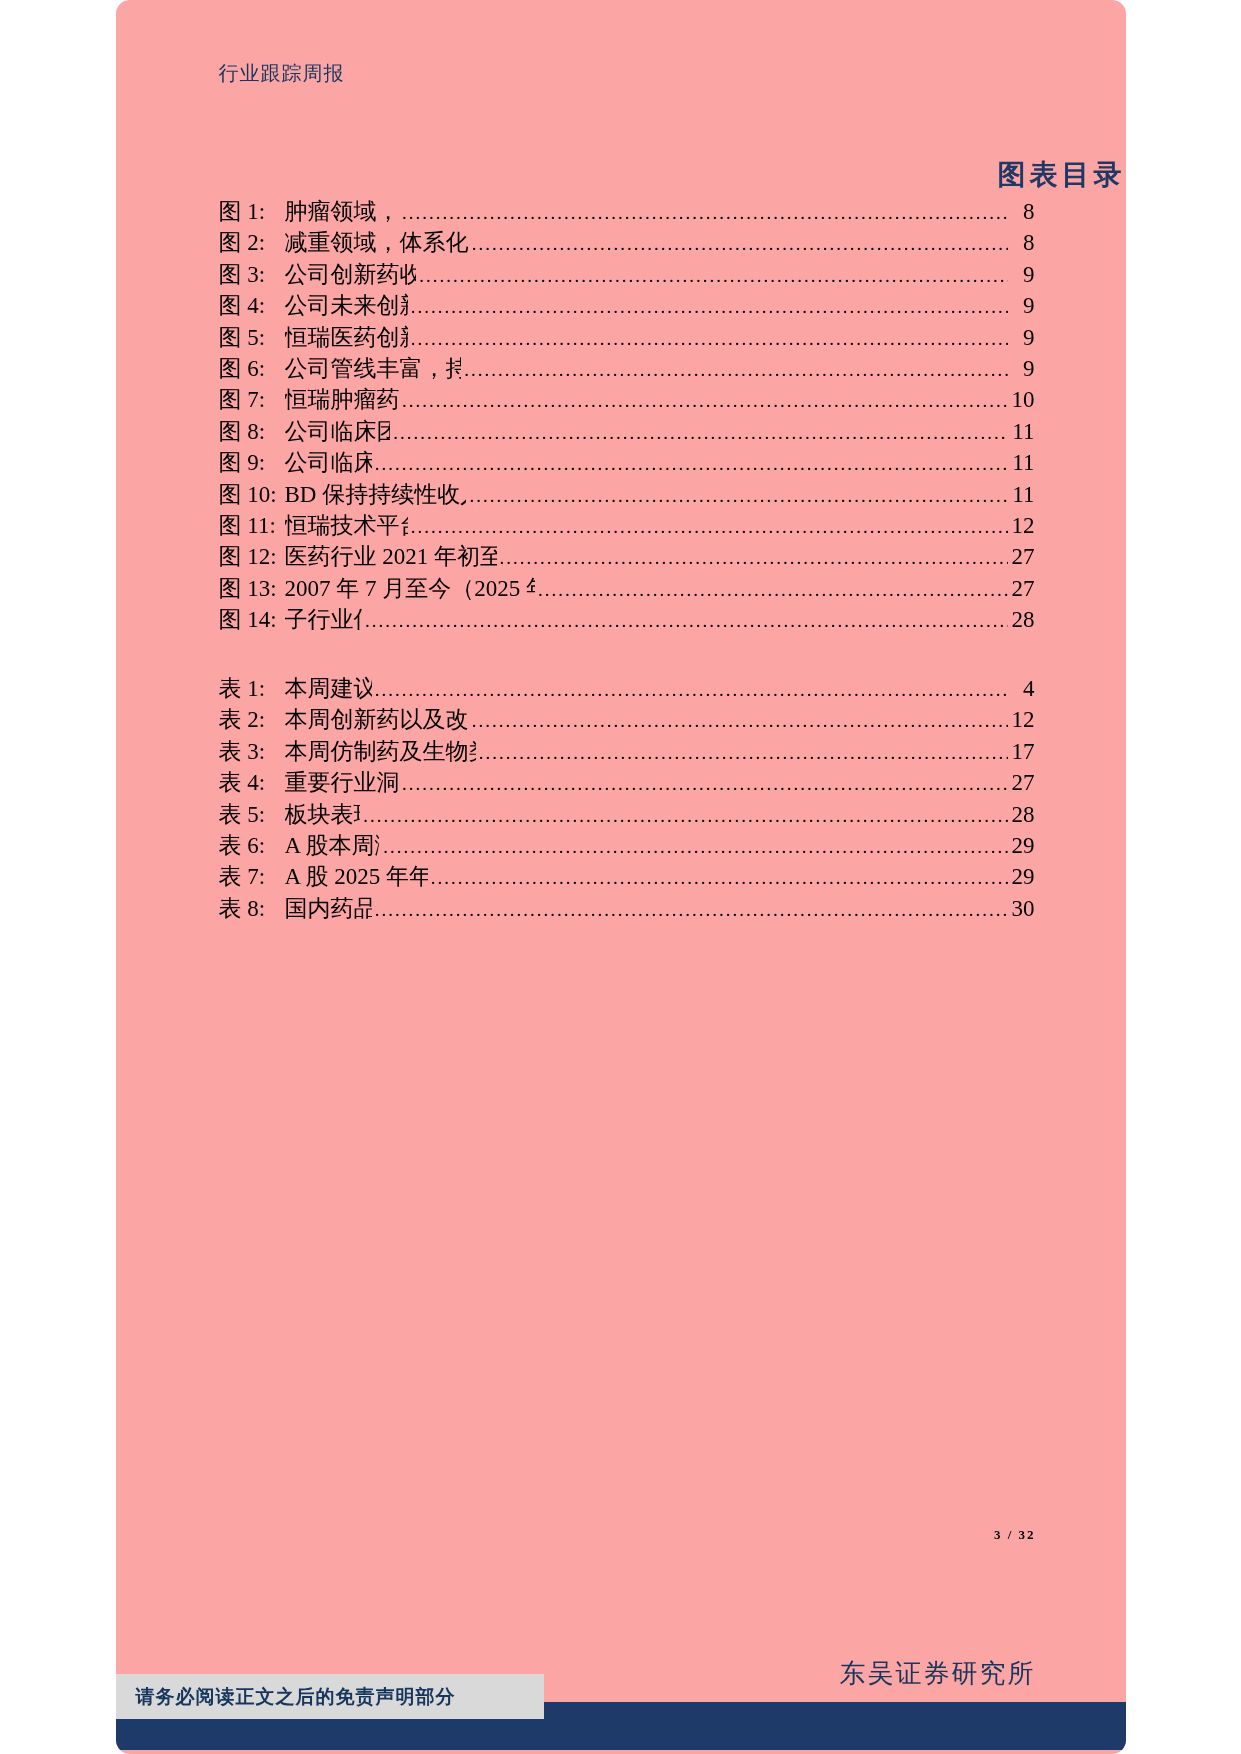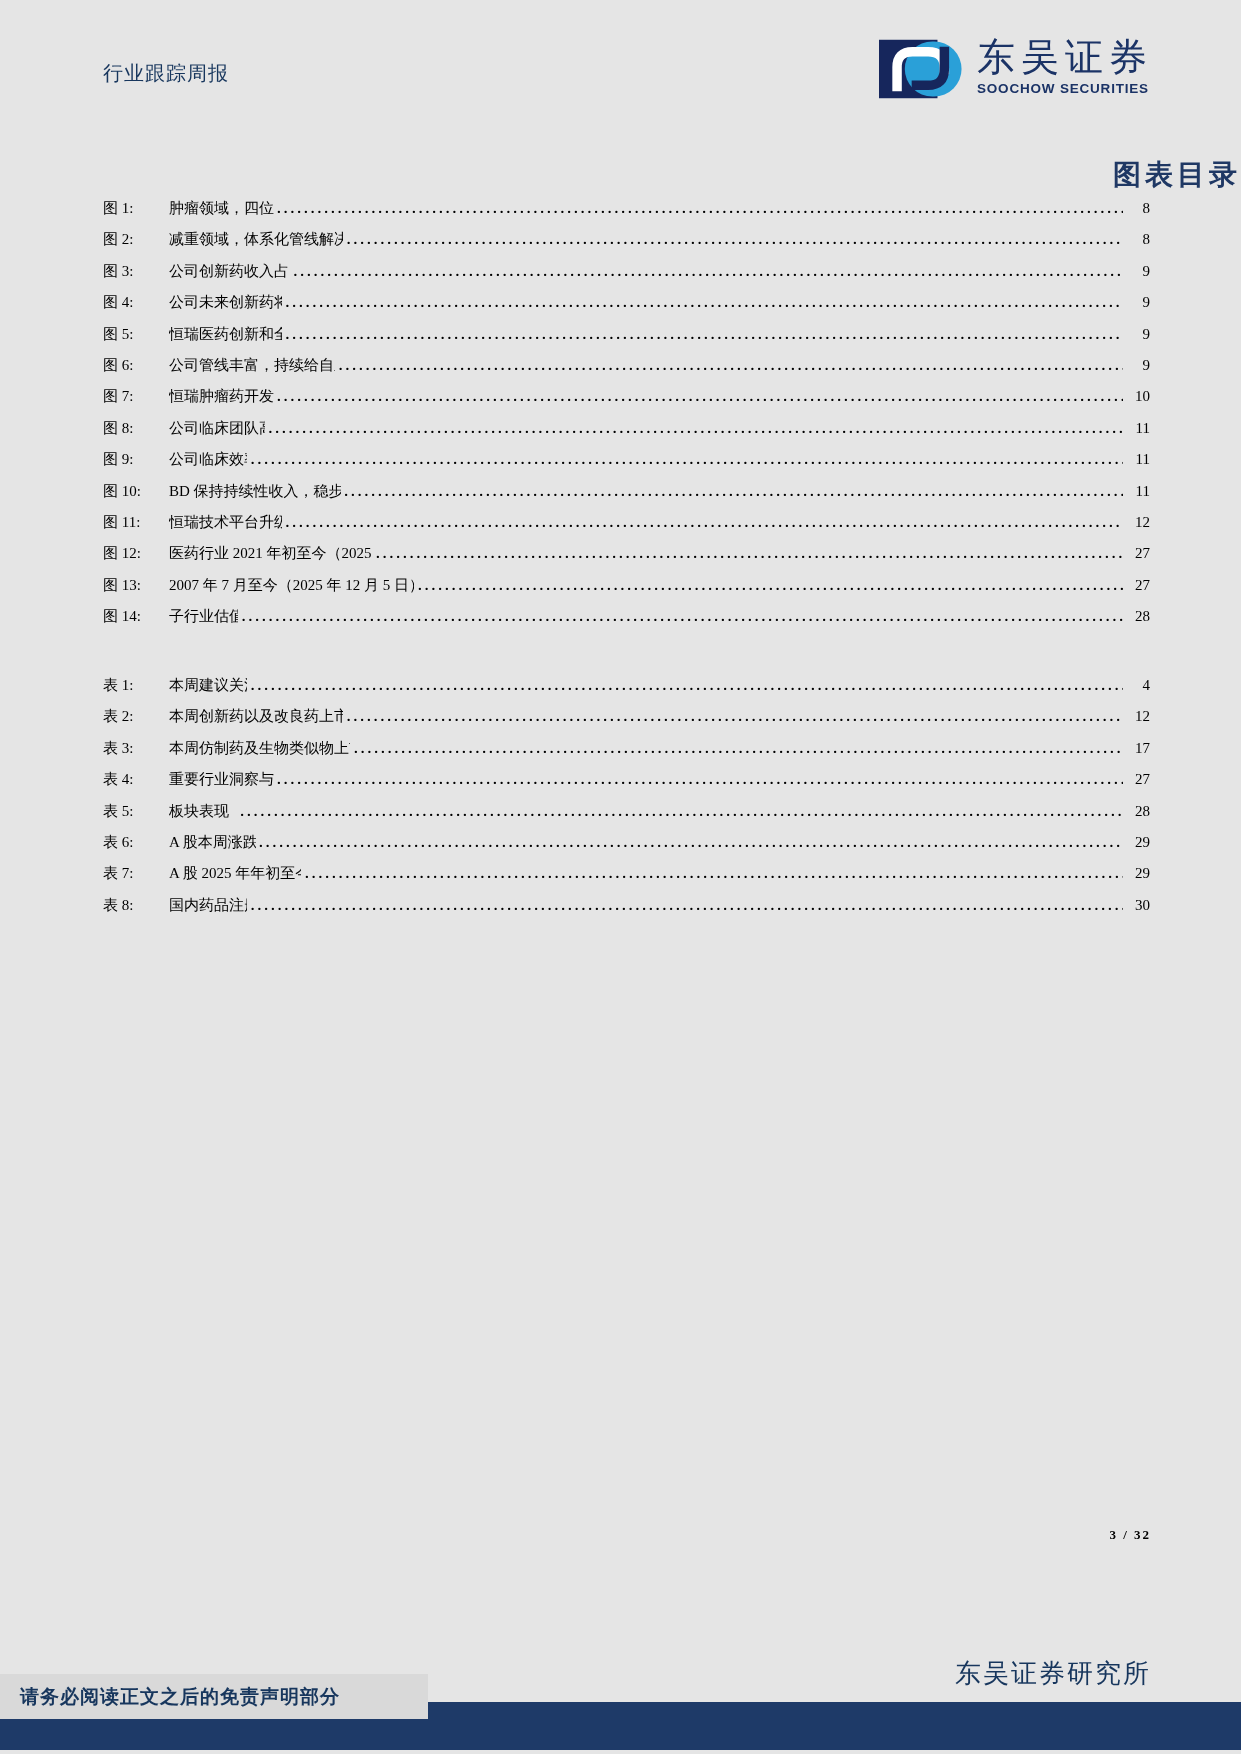--- a/index.html
+++ b/index.html
@@ -1,24 +1,25 @@
 <!DOCTYPE html>
 <html><head>
 <meta charset="utf-8">
 <style>
   * { margin:0; padding:0; box-sizing:border-box; }
   html,body { background:#ffffff; }
   .page {
     position:relative;
-    width:1241px; height:1754px;
+    width:1010px; height:1754px;
     margin:0 auto;
-    background:#e5e5e5;
+    background:#fca5a5;
     font-family:"Liberation Serif","DejaVu Serif",serif;
     color:#000;
     overflow:hidden;
+    border-radius:14px;
   }
 
   
   .report-type {
     position:absolute; left:103px; top:60px;
     font-size:20px; color:#17365d; letter-spacing:1px;
   }
   .brand {
     position:absolute; right:88px; top:36px;
     display:flex; align-items:flex-start; gap:12px;
@@ -39,21 +40,21 @@
   .toc-title {
     position:absolute; top:156px; left:0; right:0;
     text-align:right; font-size:28px; font-weight:bold; color:#1f3864;
     letter-spacing:4px;
   }
   .toc-list { position:absolute; left:103px; right:91px; }
   .toc-figures { top:196px; }
   .toc-tables  { top:673px; }
   .toc-row {
     display:flex; align-items:baseline;
-    height:31.4px; font-size:15px; white-space:nowrap;
+    height:31.4px; font-size:23px; white-space:nowrap;
   }
   .toc-label { min-width:66px; flex:0 0 auto; }
   .toc-text  { flex:0 1 auto; overflow:hidden; }
   .toc-dots  { flex:1 1 auto; overflow:hidden; margin:0 3px; }
   .toc-dots::after {
     content:"......................................................................................................................................................................................................";
     letter-spacing:2px; font-size:19px; color:#000;
   }
   .toc-page { flex:0 0 auto; min-width:24px; text-align:right; }
 
@@ -77,33 +78,20 @@
     font-size:19px; font-weight:bold; color:#17365d; letter-spacing:1px;
   }
 </style>
 </head>
 <body>
 
 <div class="page">
 
   <div class="report-type">行业跟踪周报</div>
 
-  <div class="brand">
-    <svg class="brand-logo" viewBox="0 0 100 76" xmlns="http://www.w3.org/2000/svg">
-      <rect x="0" y="4" width="68" height="68" fill="#16265c"></rect>
-      <rect x="30" y="6" width="66" height="64" rx="32" fill="#2aa0d8"></rect>
-      <path d="M21 64 L21 36 Q21 18 39 18 L57 18 Q76 18 76 37 L76 44" fill="none" stroke="#ffffff" stroke-width="11"></path>
-      <path d="M76 12 L76 38 Q76 57 57 57 L38 57" fill="none" stroke="#16265c" stroke-width="11"></path>
-      <path d="M21 64 L21 36 Q21 18 39 18" fill="none" stroke="#2aa0d8" stroke-width="0.01"></path>
-    </svg>
-    <div class="brand-text">
-      <div class="brand-cn">东吴证券</div>
-      <div class="brand-en">SOOCHOW SECURITIES</div>
-    </div>
-  </div>
 
   <h1 class="toc-title">图表目录</h1>
 
   <div class="toc-list toc-figures" id="figures-list">
   <div class="toc-row">
     <span class="toc-label">图 1:</span>
     <span class="toc-text">肿瘤领域，四位一体布局</span>
     <span class="toc-dots"></span>
     <span class="toc-page">8</span>
   </div>

